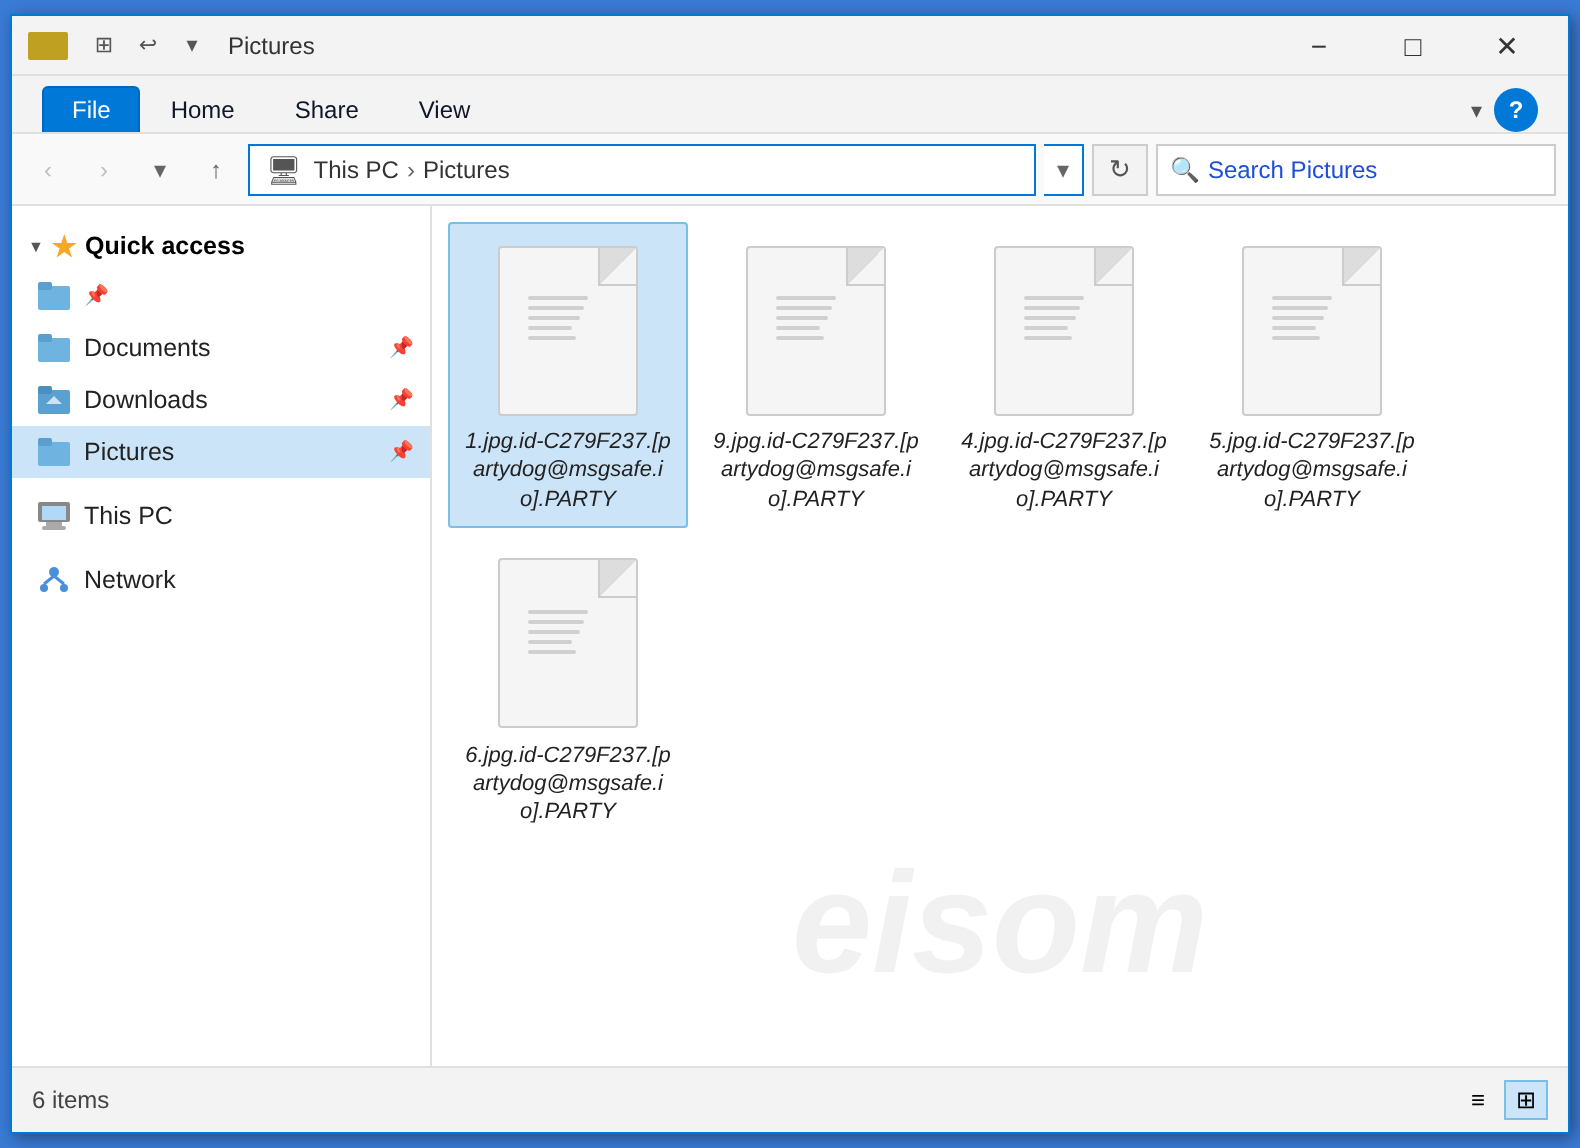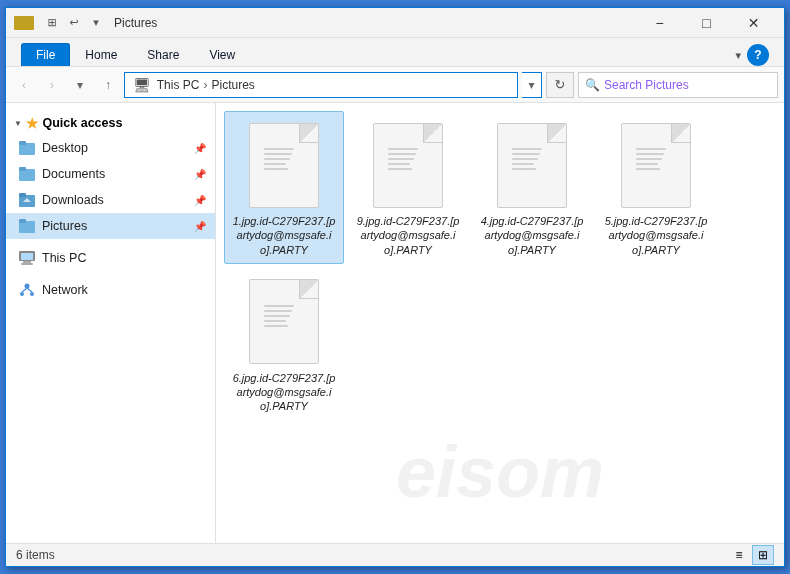--- a/index.html
+++ b/index.html
@@ -297,21 +297,21 @@
       font-size: 11px;
       color: #222;
       text-align: center;
       margin-top: 4px;
       line-height: 1.3;
       word-break: break-all;
       font-style: italic;
     }
     
     .status-bar {
-      height: 23px;
+      height: 33px;
       background: #f3f3f3;
       border-top: 1px solid #e0e0e0;
       display: flex;
       align-items: center;
       padding: 0 10px;
       font-size: 12px;
       color: #444;
       flex-shrink: 0;
     }
     .status-bar-right {
@@ -409,41 +409,40 @@
     <div class="address-path">
       <span style="font-size:14px;color:#555;margin-right:2px;">🖥</span>
       <span class="path-part">This PC</span>
       <span class="path-separator">›</span>
       <span class="path-part path-current">Pictures</span>
     </div>
     <div class="address-dropdown">▾</div>
     <div class="refresh-btn">↻</div>
     <div class="search-box">
       <span style="color:#888;font-size:12px;">🔍</span>
-      <span style="color:#8b5cf6;">Search Pictures</span>
+      <span style="color:#1d4ed8;">Search Pictures</span>
     </div>
   </div>
 
   <div class="main">
 
     <div class="sidebar">
 
       <div class="sidebar-section-header">
         <span class="chevron">▼</span>
         <span class="star-icon">★</span>
         <span style="margin-left:4px;">Quick access</span>
       </div>
       <div class="sidebar-item">
         <div class="sidebar-icon">
           <svg width="16" height="14" viewBox="0 0 16 14">
               <rect x="0" y="2" width="16" height="12" rx="1" fill="#6fb3e0"></rect>
               <rect x="0" y="0" width="7" height="4" rx="1" fill="#5a9fd0"></rect>
             </svg>
         </div>
-        <span class="sidebar-label">Desktop</span>
         <span class="sidebar-pin">📌</span>
       </div>
       <div class="sidebar-item">
         <div class="sidebar-icon">
           <svg width="16" height="14" viewBox="0 0 16 14">
               <rect x="0" y="2" width="16" height="12" rx="1" fill="#6fb3e0"></rect>
               <rect x="0" y="0" width="7" height="4" rx="1" fill="#5a9fd0"></rect>
             </svg>
         </div>
         <span class="sidebar-label">Documents</span>

